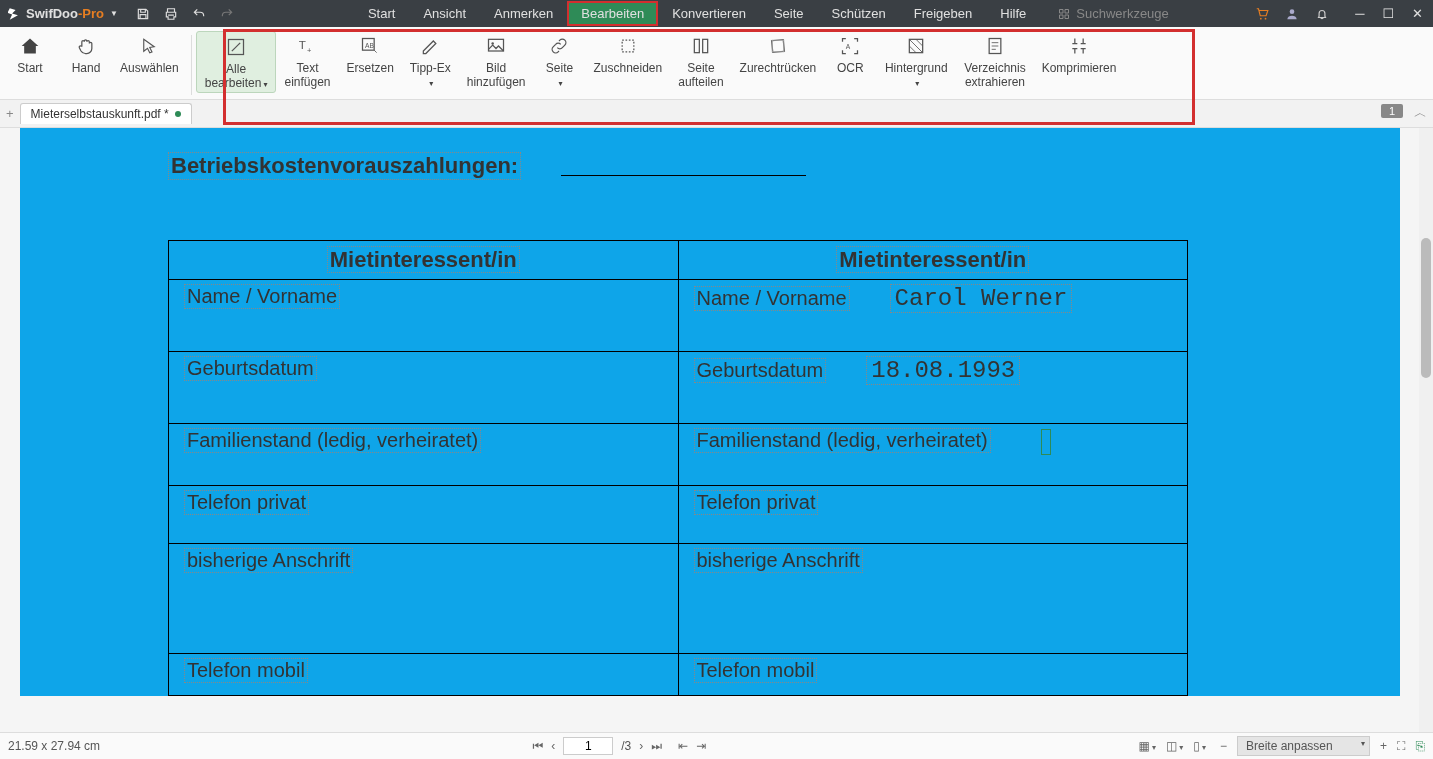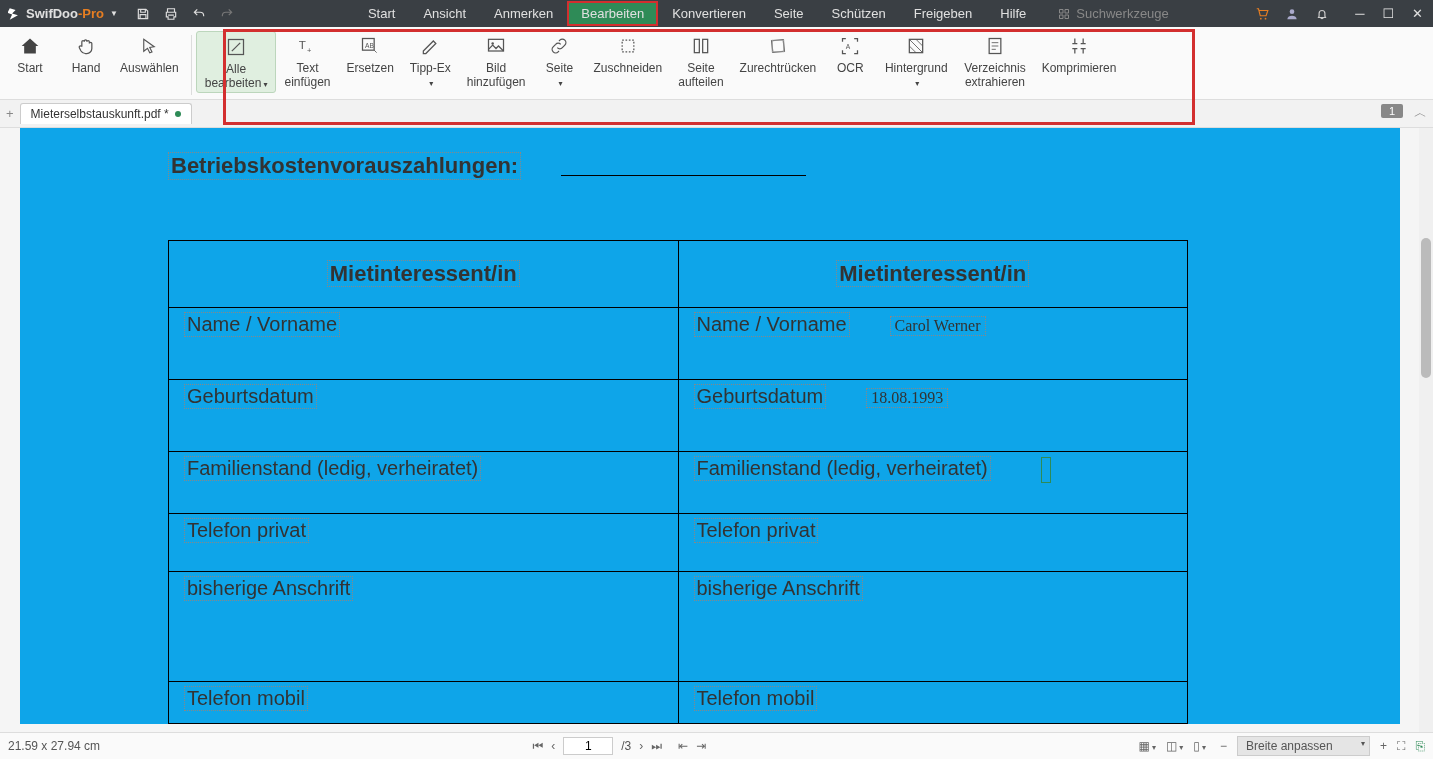--- a/index.html
+++ b/index.html
@@ -41,27 +41,27 @@
   
   .viewport { position: relative; height: 604px; background: #f5f5f5; overflow: hidden; }
   .page { position: absolute; left: 20px; top: -30px; width: 1380px; background: #0ea5e9; }
   .page-content { padding-left: 148px; padding-right: 100px; }
   .field-label { font-family: Arial, sans-serif; font-size: 22px; font-weight: bold; border: 1px dotted #888; display: inline-block; padding: 0 2px; }
   .field-row { display: flex; align-items: flex-end; margin-top: 24px; }
   .field-line { border-bottom: 1.5px solid #000; width: 245px; margin-left: 40px; margin-bottom: 4px; }
   
   .form-table { border-collapse: collapse; width: 1020px; margin-top: 60px; table-layout: fixed; }
   .form-table th, .form-table td { border: 1.5px solid #000; vertical-align: top; padding: 4px 6px; }
-  .form-table th { font-family: Arial; font-size: 22px; font-weight: bold; text-align: center; padding: 20px; }
+  .form-table th { font-family: Arial; font-size: 22px; font-weight: bold; text-align: center; padding: 6px; }
   .form-table th span { border: 1px dotted #888; padding: 0 2px; }
   .form-table td { height: 72px; font-family: Arial; font-size: 20px; padding-left: 15px; }
   .form-table td .cell-label { border: 1px dotted #888; display: inline-block; padding: 0 2px; }
   .form-table td.tall { height: 110px; }
   .form-table tr.short td { height: 42px; }
-  .value-box { font-family: Liberation Serif, serif; font-size: 16px; border: 1px dotted #888; display: inline-block; padding: 0 4px; margin-left: 40px; }
+  .value-box { font-family: Liberation Mono, monospace; font-size: 24px; border: 1px dotted #888; display: inline-block; padding: 0 4px; margin-left: 40px; }
   .cursor-box { display: inline-block; width: 10px; height: 26px; border: 1px solid #2e8b57; margin-left: 50px; vertical-align: middle; }
   
   .vscroll { position: absolute; right: 0; top: 0; width: 14px; height: 100%; background: #f0f0f0; }
   .vscroll .thumb { position: absolute; left: 2px; width: 10px; background: #bbb; border-radius: 5px; top: 110px; height: 140px; }
 
   
   .statusbar { height: 27px; background: #fafafa; border-top: 1px solid #ddd; display: flex; align-items: center; font-size: 12px; color: #555; padding: 0 8px; }
   .statusbar .spacer { flex: 1; }
   .page-nav { display: flex; align-items: center; gap: 8px; }
   .page-input { width: 50px; height: 18px; border: 1px solid #ccc; text-align: center; font-size: 12px; }

